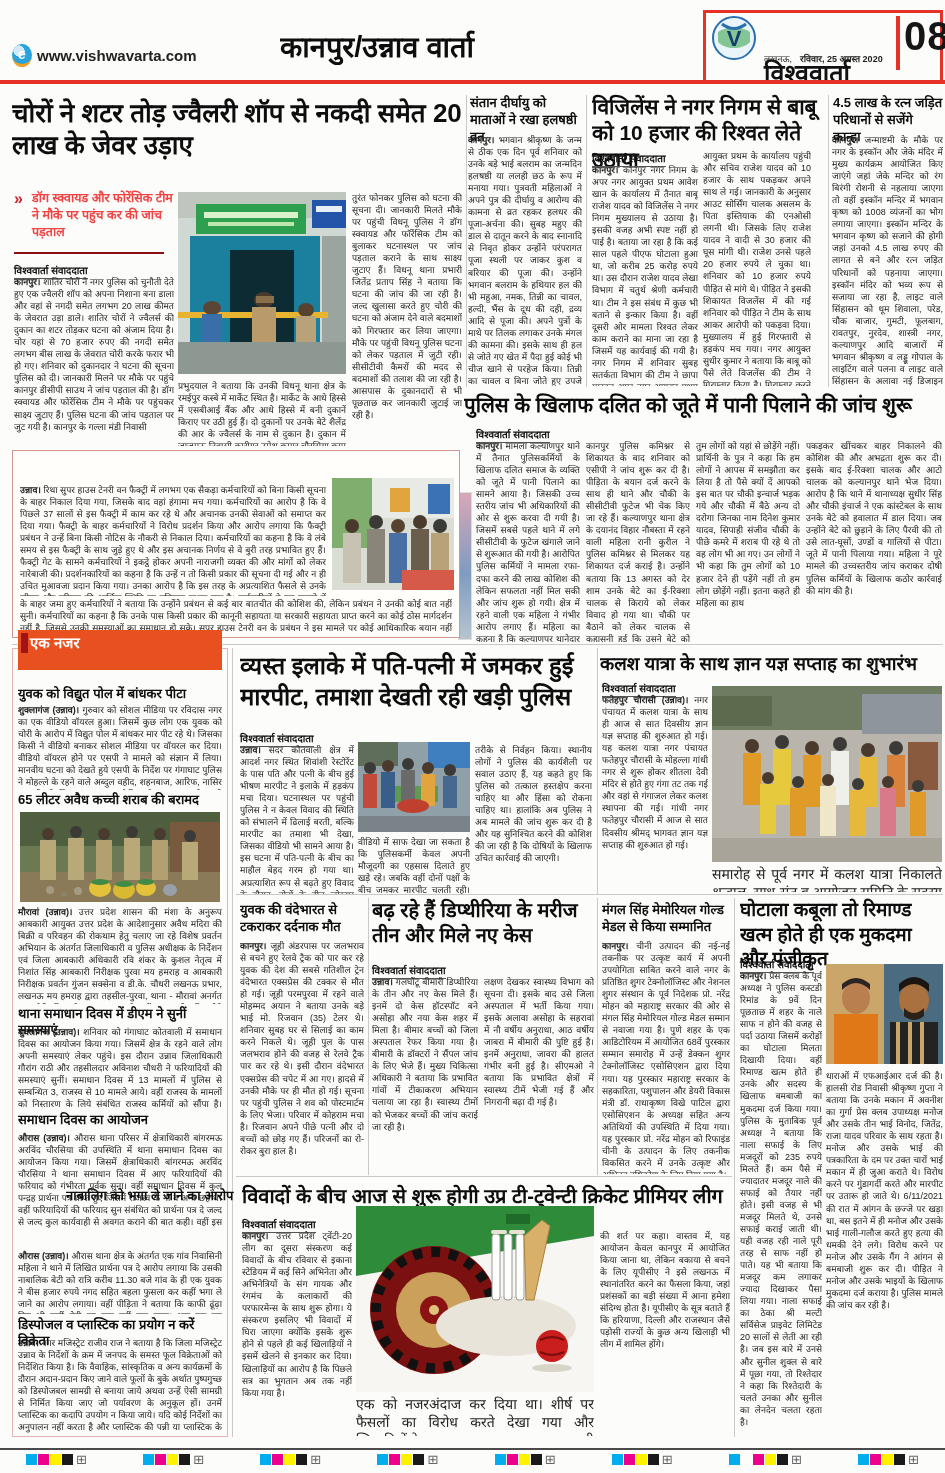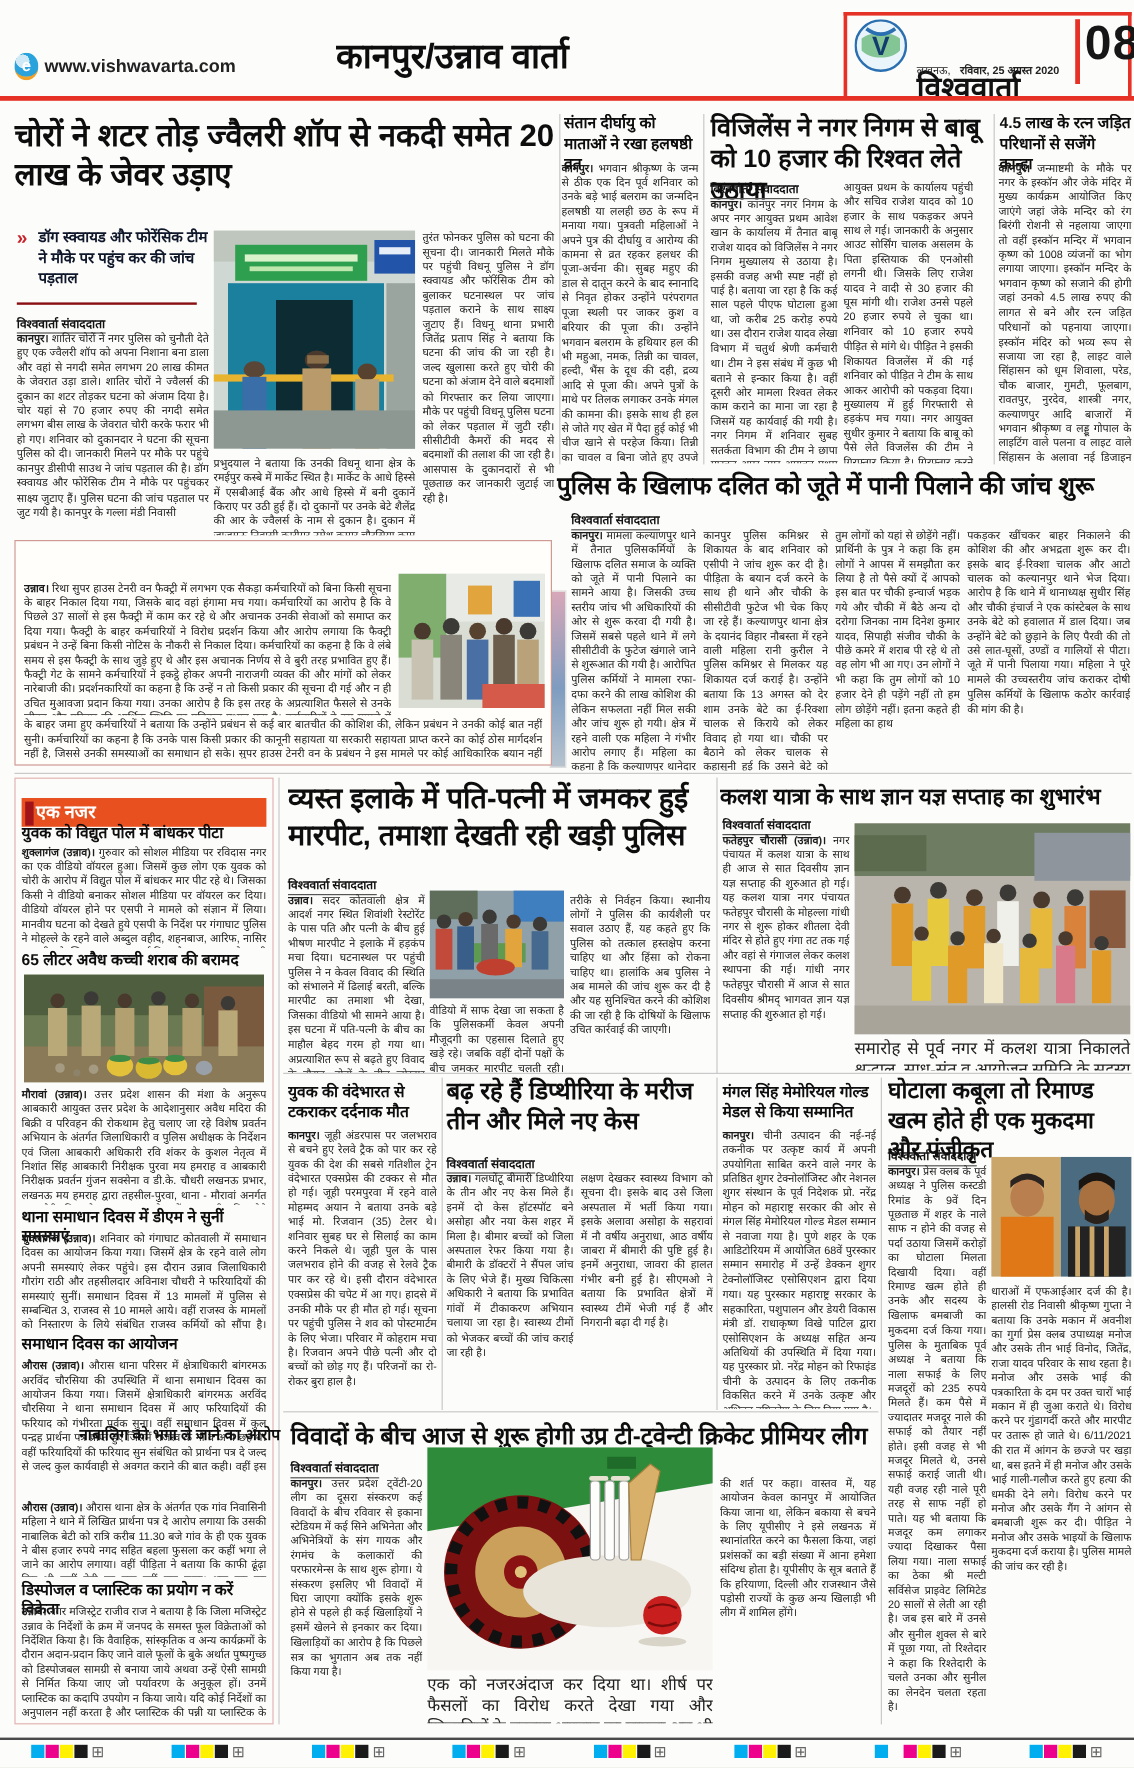--- a/index.html
+++ b/index.html
@@ -56,21 +56,21 @@
   </svg>
   <div class="abs brand" style="left:764px;top:18px;margin-top:37px;">विश्ववार्ता</div>
   <div class="abs brand-sub" style="left:764px;top:52px;">लखनऊ,</div>
   <div class="abs brand-sub" style="left:800px;top:52px;font-weight:bold;">रविवार, 25 अगस्त 2020</div>
   <div class="abs redbar" style="left:896px;top:16px;width:4px;height:54px;"></div>
   <div class="abs pagenum" style="left:904px;top:14px;">08</div>
   <div class="abs redbar" style="left:0;top:80px;width:945px;height:4px;"></div>
 
   <div class="abs head" style="left:12px;top:98px;width:452px;font-size:26px;line-height:1.22;">चोरों ने शटर तोड़ ज्वैलरी शॉप से नकदी समेत 20 लाख के जेवर उड़ाए</div>
   <div class="abs" style="left:14px;top:190px;width:16px;color:#c8232b;font-weight:bold;font-size:16px;">»</div>
-  <div class="abs" style="left:32px;top:190px;width:146px;font-size:12.5px;font-weight:bold;line-height:1.35;color:#0f172a;">डॉग स्क्वायड और फोरेंसिक टीम ने मौके पर पहुंच कर की जांच पड़ताल</div>
+  <div class="abs" style="left:32px;top:190px;width:146px;font-size:12.5px;font-weight:bold;line-height:1.35;color:#ef4444;">डॉग स्क्वायड और फोरेंसिक टीम ने मौके पर पहुंच कर की जांच पड़ताल</div>
   <div class="abs" style="left:14px;top:252px;width:150px;height:2px;background:#8a0f12;"></div>
   <div class="abs" style="left:14px;top:260px;"><span class="byline">विश्ववार्ता संवाददाता</span></div>
   <p class="abs body" style="left:14px;top:276px;width:160px;height:170px;margin:0;"><b>कानपुर। </b><span>शातिर चोरों ने नगर पुलिस को चुनौती देते हुए एक ज्वैलरी शॉप को अपना निशाना बना डाला और वहां से नगदी समेत लगभग 20 लाख कीमत के जेवरात उड़ा डाले। शातिर चोरों ने ज्वैलर्स की दुकान का शटर तोड़कर घटना को अंजाम दिया है। चोर यहां से 70 हजार रुपए की नगदी समेत लगभग बीस लाख के जेवरात चोरी करके फरार भी हो गए। शनिवार को दुकानदार ने घटना की सूचना पुलिस को दी। जानकारी मिलने पर मौके पर पहुंचे कानपुर डीसीपी साउथ ने जांच पड़ताल की है। डॉग स्क्वायड और फोरेंसिक टीम ने मौके पर पहुंचकर साक्ष्य जुटाए हैं। पुलिस घटना की जांच पड़ताल पर जुट गयी है। कानपुर के गल्ला मंडी निवासी</span></p>
 
   <svg class="abs" style="left:178px;top:192px;" width="168" height="182" viewBox="0 0 168 182">
     <rect width="168" height="182" fill="#cfd8d2"></rect>
     <rect x="0" y="0" width="168" height="26" fill="#bfc6bd"></rect>
     <rect x="18" y="12" width="110" height="30" fill="#2e9e4f"></rect>
     <rect x="26" y="20" width="94" height="6" fill="#d9f2c9"></rect>
     <rect x="30" y="30" width="86" height="4" fill="#bfe6ad"></rect>
@@ -141,21 +141,21 @@
   <div class="abs hdiv" style="left:12px;top:644px;width:931px;"></div>
   <div class="abs vdiv" style="left:232px;top:648px;height:789px;"></div>
   <div class="abs vdiv" style="left:597px;top:648px;height:247px;"></div>
   <div class="abs hdiv" style="left:236px;top:894px;width:707px;"></div>
   <div class="abs vdiv" style="left:368px;top:898px;height:277px;"></div>
   <div class="abs vdiv" style="left:597px;top:898px;height:277px;"></div>
   <div class="abs vdiv" style="left:734px;top:898px;height:539px;"></div>
   <div class="abs hdiv" style="left:236px;top:1176px;width:496px;"></div>
 
   <div class="abs" style="left:12px;top:648px;width:216px;height:789px;border:1px solid #e2b4b4;"></div>
-  <div class="abs band" style="left:18px;top:665px;width:204px;height:24px;"><span>एक नजर</span></div>
+  <div class="abs band" style="left:18px;top:630px;width:204px;height:40px;"><span>एक नजर</span></div>
   <div class="abs smallhead" style="left:18px;top:686px;width:204px;">युवक को विद्युत पोल में बांधकर पीटा</div>
   <p class="abs body" style="left:18px;top:704px;width:204px;height:86px;margin:0;"><b>शुक्लागंज (उन्नाव)। </b><span>गुरुवार को सोशल मीडिया पर रविदास नगर का एक वीडियो वॉयरल हुआ। जिसमें कुछ लोग एक युवक को चोरी के आरोप में विद्युत पोल में बांधकर मार पीट रहे थे। जिसका किसी ने वीडियो बनाकर सोशल मीडिया पर वॉयरल कर दिया। वीडियो वॉयरल होने पर एसपी ने मामले को संज्ञान में लिया। मानवीय घटना को देखते हुये एसपी के निर्देश पर गंगाघाट पुलिस ने मोहल्ले के रहने वाले अब्दुल वहीद, शहनबाज, आरिफ, नासिर व कलीम के खिलाफ मुकदमा दर्ज किया है। इस बावत कोतवाली प्रभारी अनुराग सिंह ने बताया कि वीडियो में दिख रहे अन्य लोगों की भी पहचान कराई जा रही है। उनके खिलाफ भी विधिक कार्यवाही की जायेगी।</span></p>
   <div class="abs smallhead" style="left:18px;top:792px;width:204px;">65 लीटर अवैध कच्ची शराब की बरामद</div>
   <svg class="abs" style="left:20px;top:812px;" width="200" height="90" viewBox="0 0 200 90">
     <rect width="200" height="90" fill="#6b7a52"></rect>
     <rect x="0" y="0" width="200" height="34" fill="#4f5e3e"></rect>
     <rect x="150" y="10" width="50" height="60" fill="#7a5a3e"></rect>
     <rect x="0" y="60" width="200" height="30" fill="#8a7a58"></rect>
     <ellipse cx="28" cy="22" rx="6" ry="6" fill="#4a3a2e"></ellipse>
       <rect x="20" y="28" width="16" height="40" fill="#b9a878"></rect>

